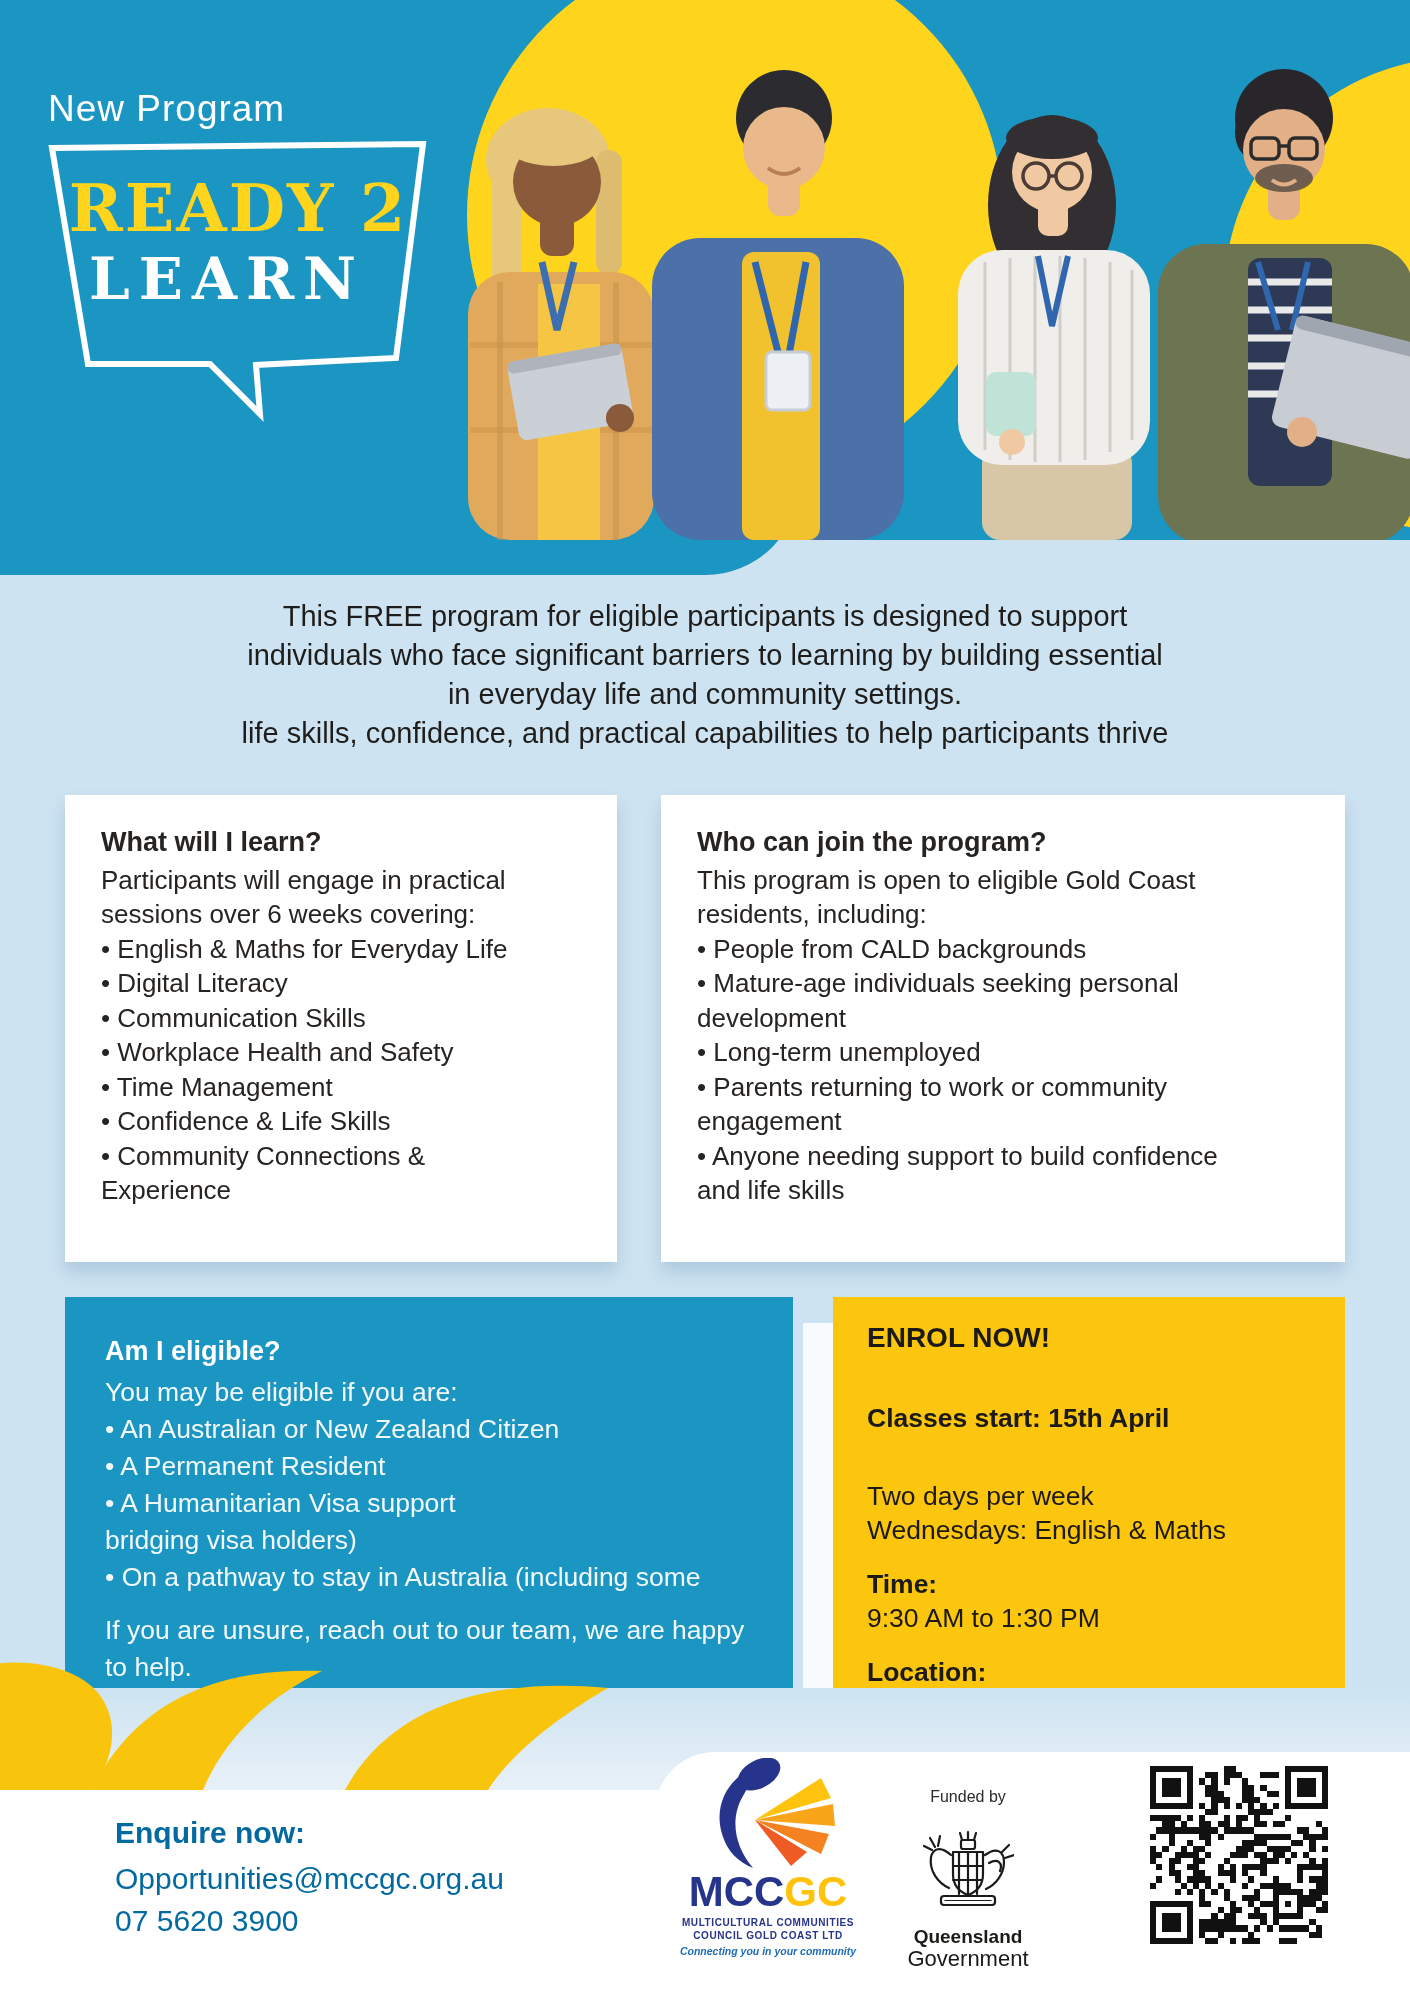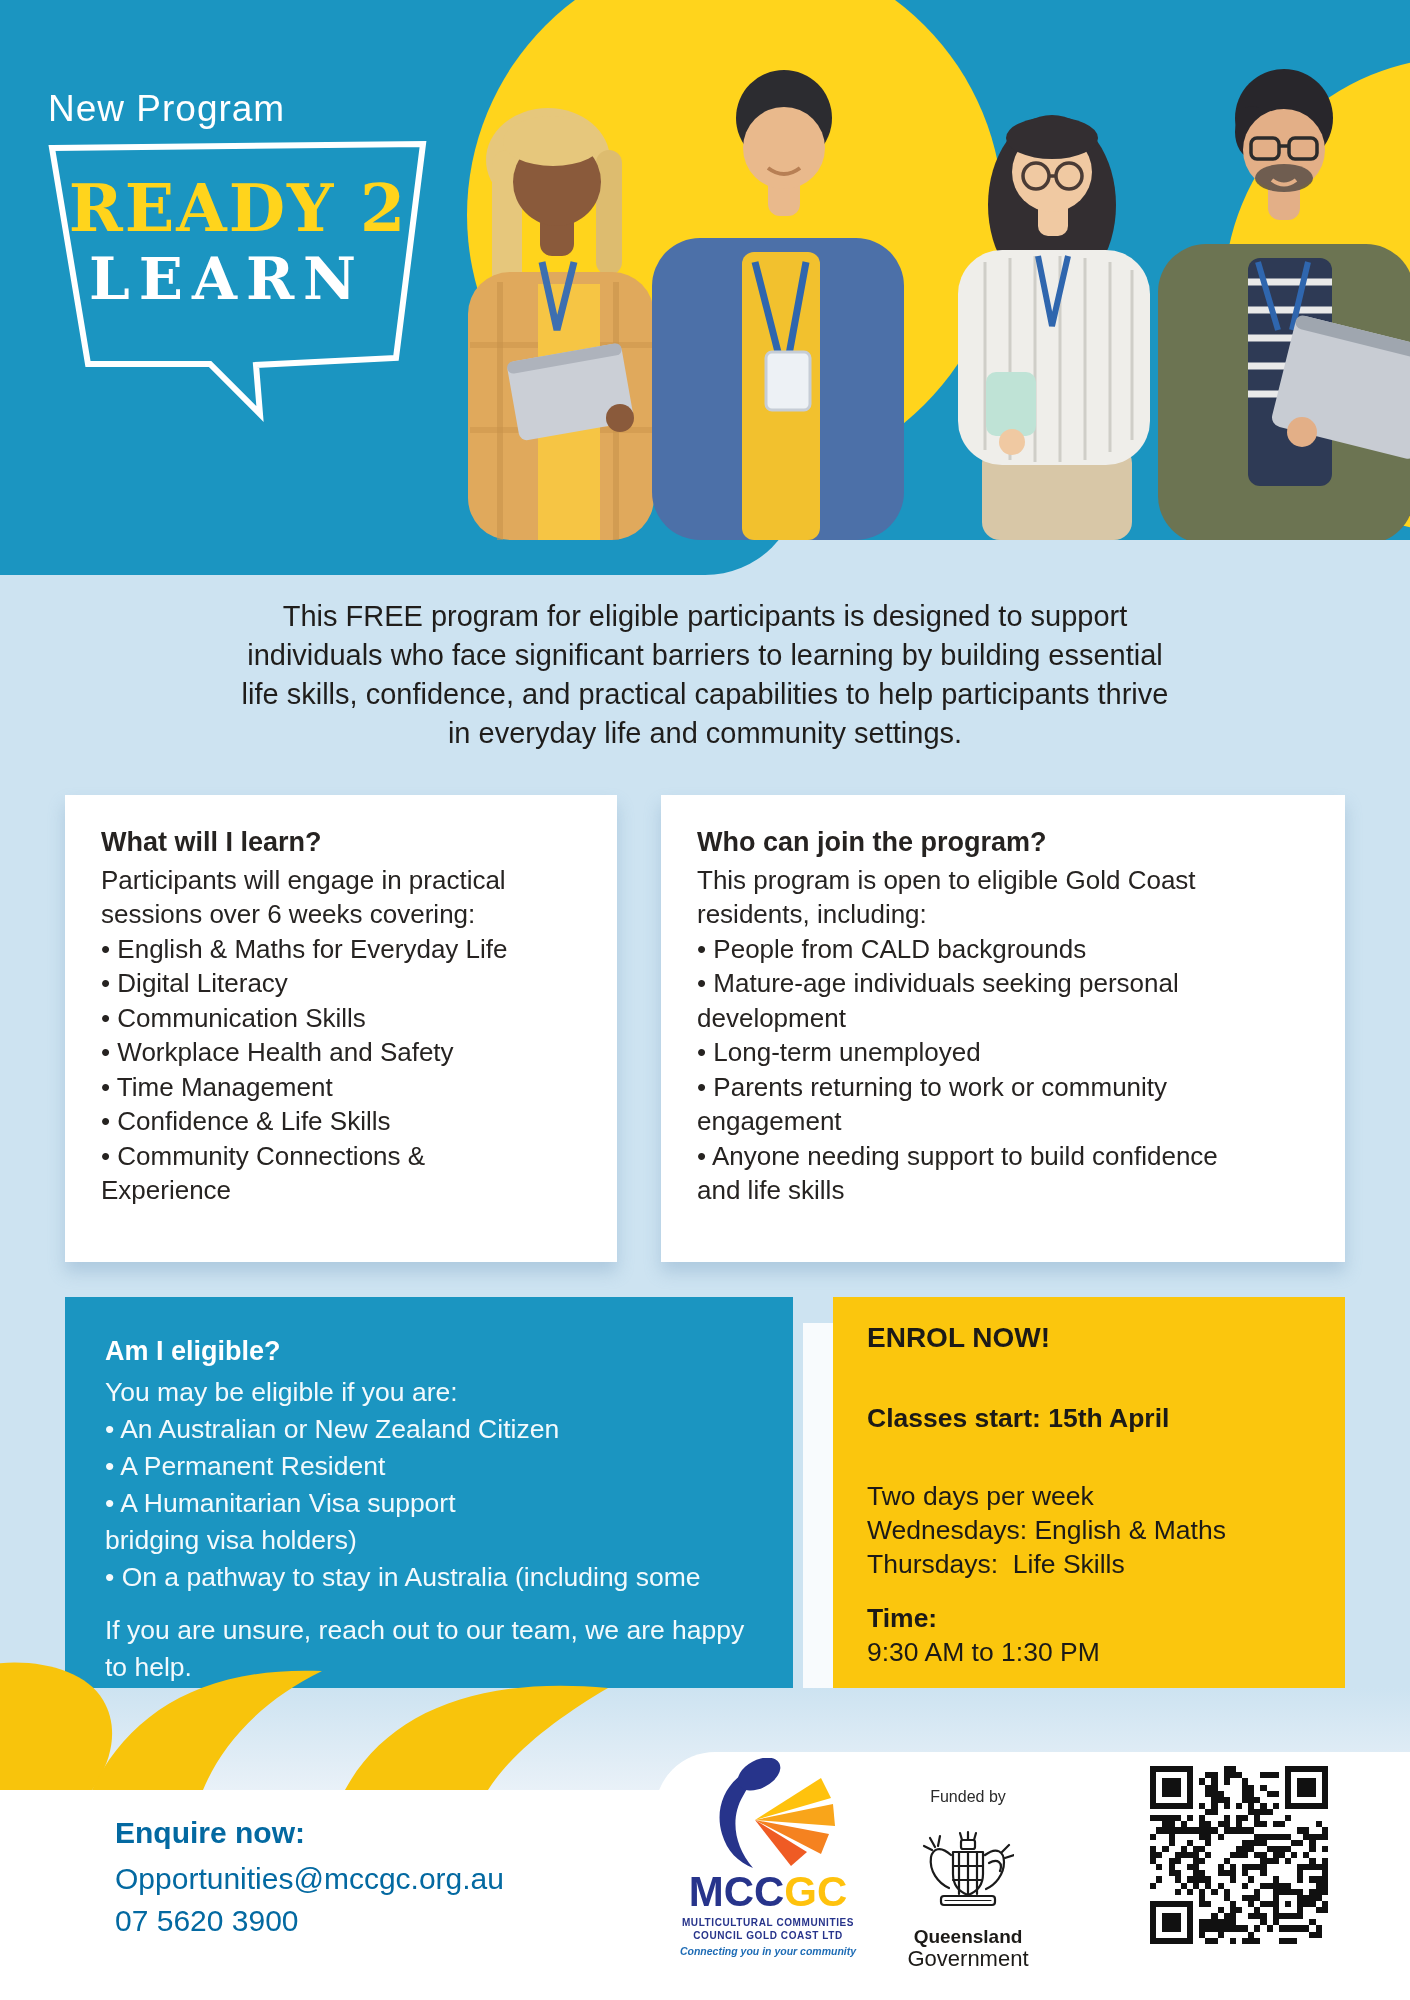--- a/index.html
+++ b/index.html
@@ -177,22 +177,22 @@
 
 <svg class="bubble-svg" viewBox="0 0 420 300" aria-hidden="true">
   <polygon points="22,16 393,12 366,226 226,233 230,282 180,232 58,232" fill="none" stroke="#FFFFFF" stroke-width="6" stroke-linejoin="miter"></polygon>
 </svg>
 <div class="title1">READY 2</div>
 <div class="title2">LEARN</div>
 
 <div class="intro">
     <div class="li">This FREE program for eligible participants is designed to support</div>
     <div class="li">individuals who face significant barriers to learning by building essential</div>
+    <div class="li">in everyday life and community settings.</div>
     <div class="li">life skills, confidence, and practical capabilities to help participants thrive</div>
-    <div class="li">in everyday life and community settings.</div>
   </div>
 
 <div class="card card-learn">
   <div class="card-h">What will I learn?</div>
   <div>
       <div class="li">Participants will engage in practical</div>
       <div class="li">sessions over 6 weeks covering:</div>
     </div>
   <div>
       <div class="li">• English &amp; Maths for Everyday Life</div>
@@ -236,21 +236,20 @@
     </div>
   <div class="eligible-note">If you are unsure, reach out to our team, we are happy to help.</div>
 </div>
 
 <div class="box-enrol">
   <div class="enrol-h">ENROL NOW!</div>
   <div class="enrol-classes">Classes start: 15th April</div>
   <div>
       <div class="li">Two days per week</div>
       <div class="li">Wednesdays: English &amp; Maths</div>
-      <div class="li">Thursdays:  Life Skills</div>
     </div>
   <div class="enrol-label">Time:</div>
   <div>9:30 AM to 1:30 PM</div>
   <div class="enrol-label">Location:</div>
   <div>MCCGC Southport Office</div>
 </div>
 
 <div class="footer-fade"></div>
 
 <svg class="decor-svg" viewBox="0 1640 820 150" aria-hidden="true">

